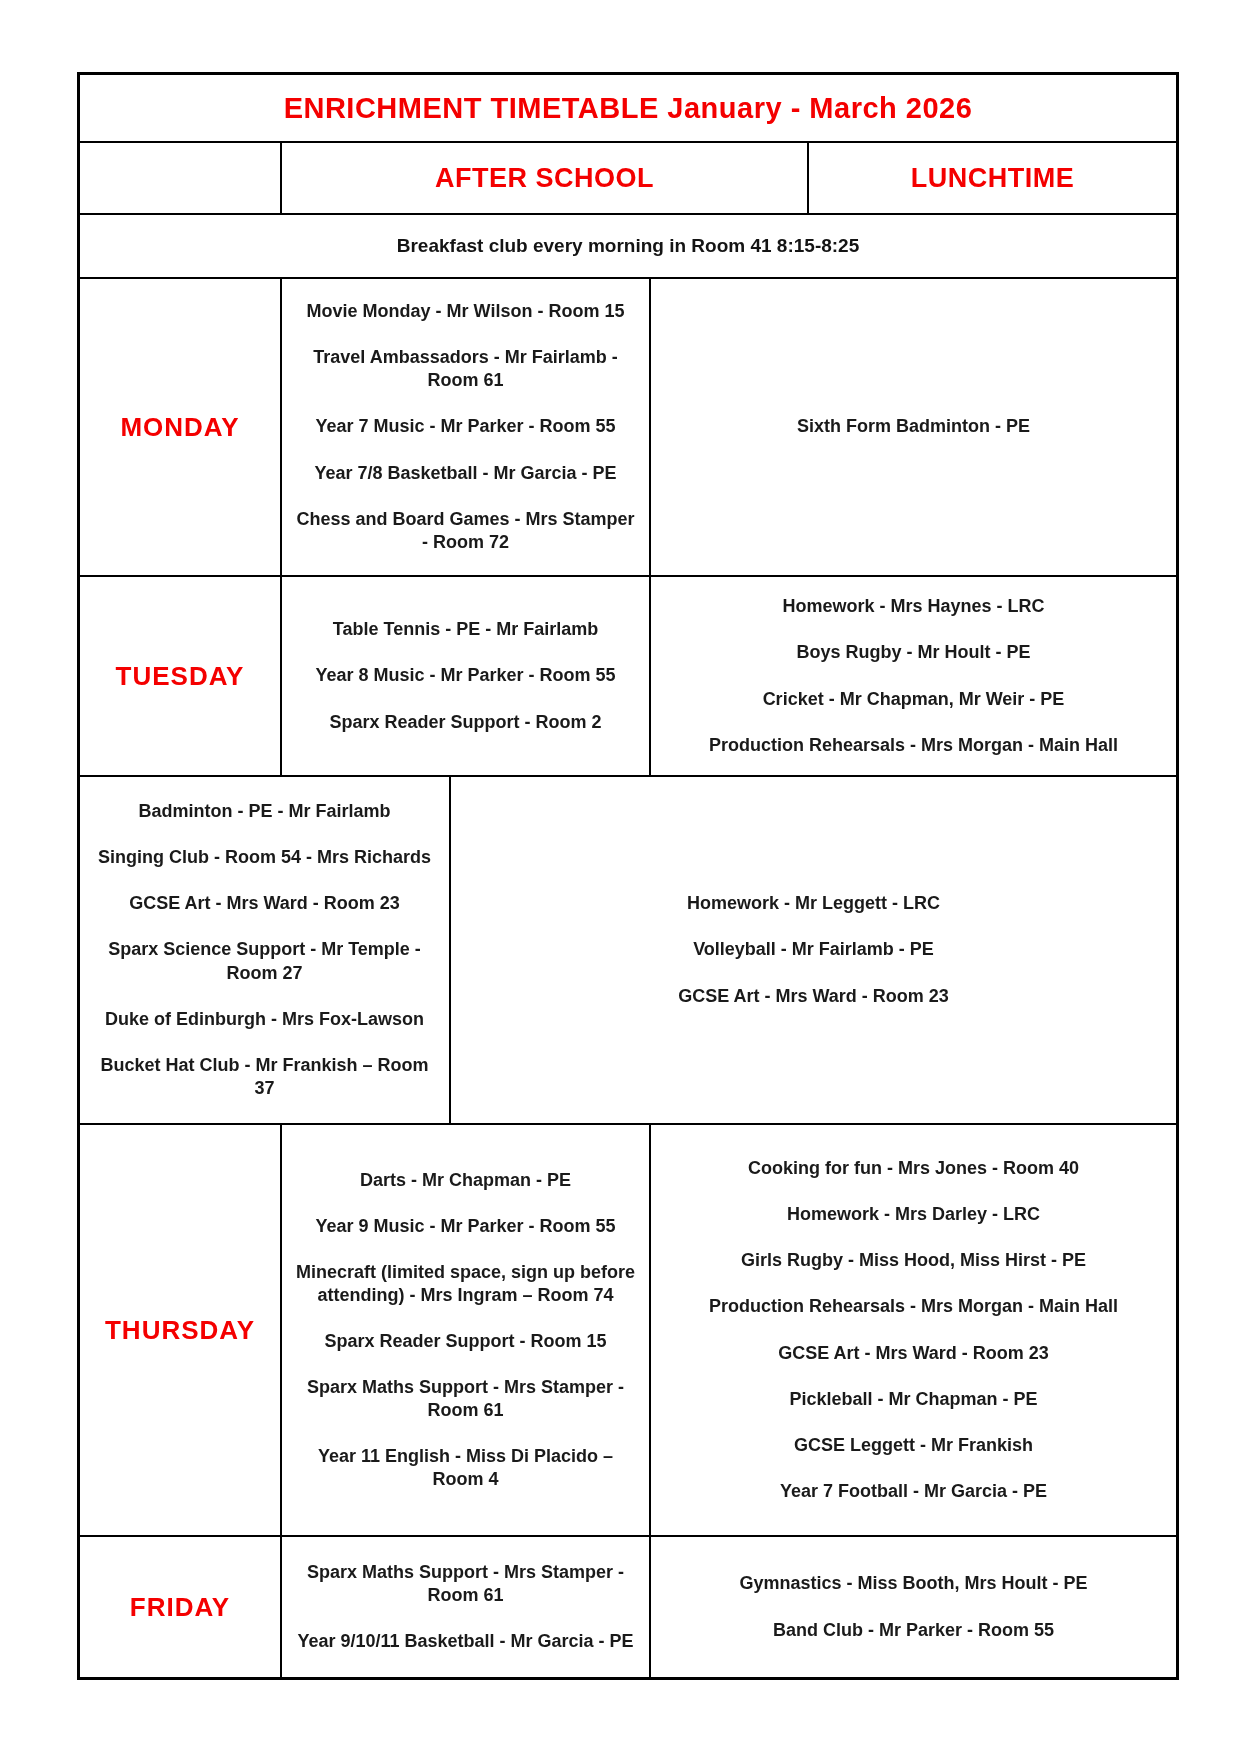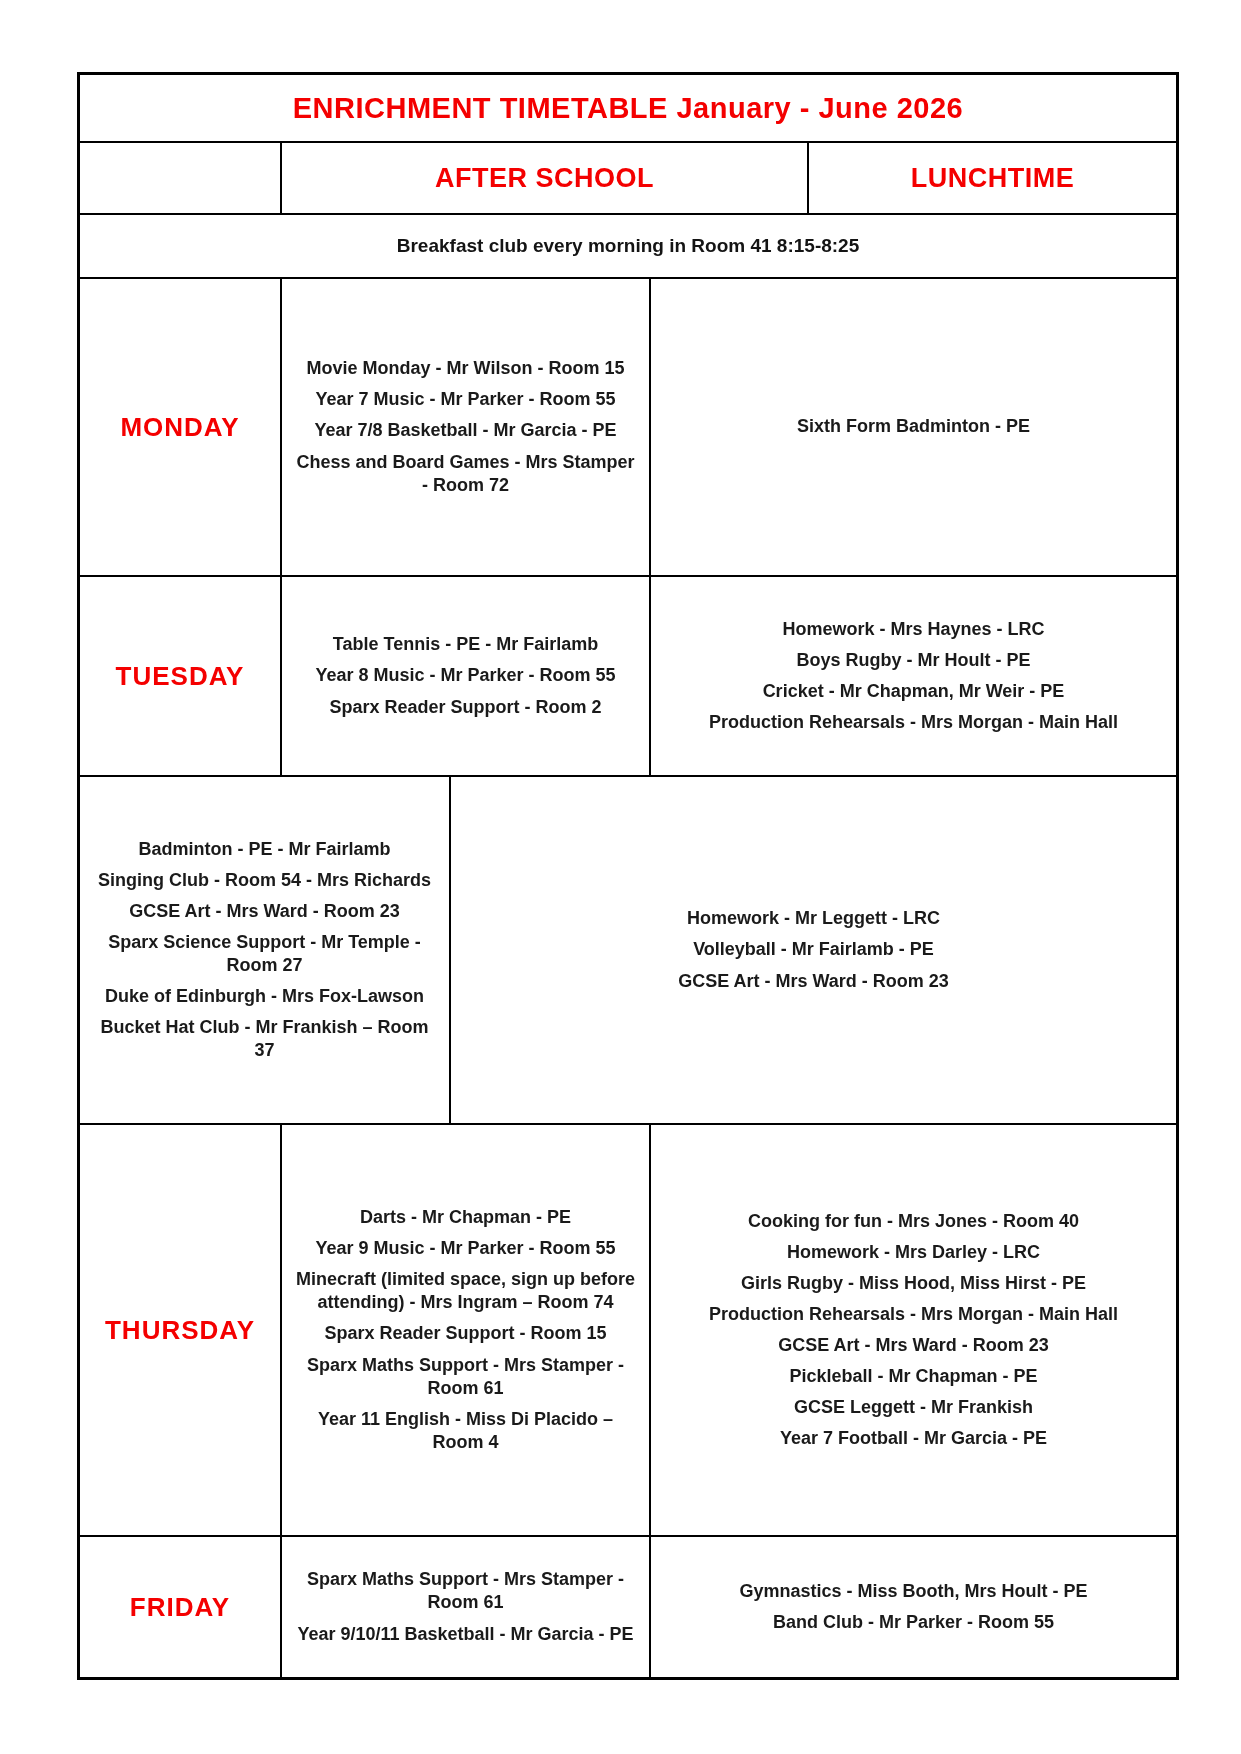--- a/index.html
+++ b/index.html
@@ -79,56 +79,57 @@
     font-weight: 700;
     color: #141414;
   }
   .day-cell {
     font-size: 26px;
     font-weight: 700;
     color: var(--accent-red, #f40000);
     letter-spacing: 1px;
   }
   .activity-cell {
-    gap: 8px;
+    gap: 23px;
     padding: 14px 9px;
   }
   .entry {
     font-size: 18px;
     font-weight: 700;
     color: #1a1a1a;
     line-height: 1.28;
     max-width: 100%;
   }
 </style>
 </head>
 <body>
 
 <div class="page">
   <div class="timetable">
 
     <div class="row title-row">
-      <div class="cell title-cell">ENRICHMENT TIMETABLE January - June 2026</div>
+      <div class="cell title-cell">ENRICHMENT TIMETABLE January - March 2026</div>
     </div>
 
     <div class="row header-row">
       <div class="cell empty-cell"></div>
       <div class="cell after-header col-header">AFTER SCHOOL</div>
       <div class="cell lunch-header col-header">LUNCHTIME</div>
     </div>
 
     <div class="row breakfast-row">
       <div class="cell breakfast-cell">Breakfast club every morning in Room 41 8:15-8:25</div>
     </div>
 
     <div id="days-container">
         <div class="row day-row">
           <div class="cell day-cell">MONDAY</div>
           <div class="cell activity-cell lunch-cell">
             <div class="entry">Movie Monday - Mr Wilson - Room 15</div>
+            <div class="entry">Travel Ambassadors - Mr Fairlamb - Room 61</div>
             <div class="entry">Year 7 Music - Mr Parker - Room 55</div>
             <div class="entry">Year 7/8 Basketball - Mr Garcia - PE</div>
             <div class="entry">Chess and Board Games - Mrs Stamper - Room 72</div>
           </div>
           <div class="cell activity-cell after-cell">
             <div class="entry">Sixth Form Badminton - PE</div>
           </div>
         </div>
         <div class="row day-row">
           <div class="cell day-cell">TUESDAY</div>

